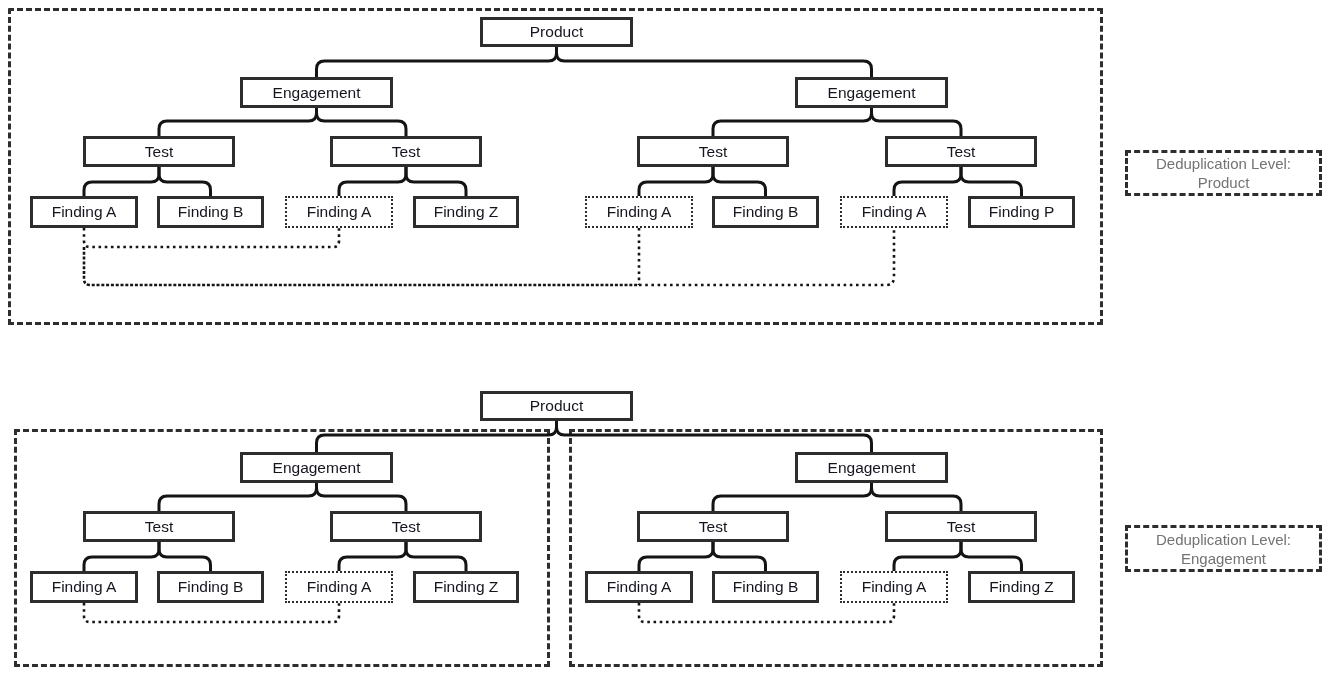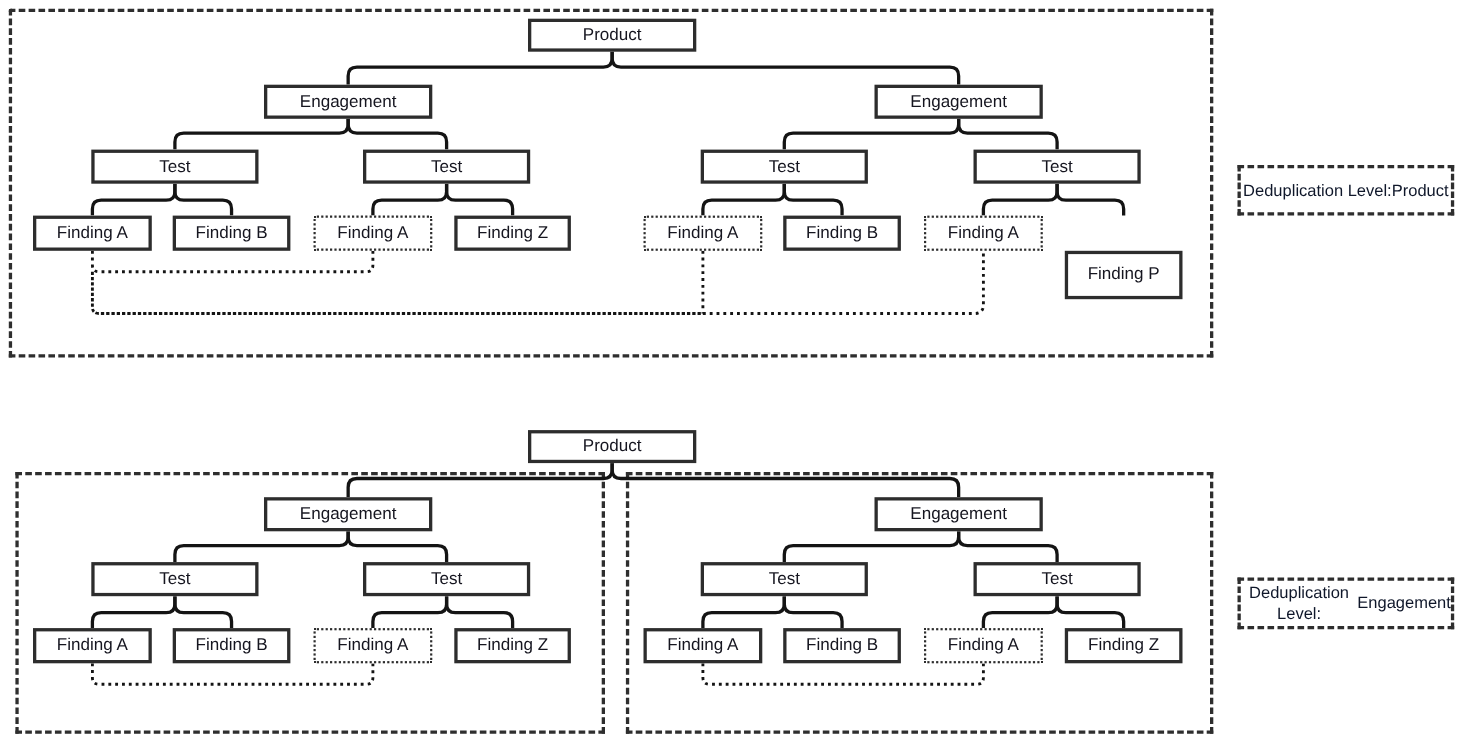--- a/index.html
+++ b/index.html
@@ -33,23 +33,23 @@
     z-index:3;
     white-space:nowrap;
   }
   .node.dup{
     border:2px dotted #2d2d2d;
   }
   .labelbox{
     position:absolute;
     box-sizing:border-box;
     border:3px dashed #2e2e2e;
-    display:flex;flex-direction:row;align-items:center;justify-content:center;
+    display:flex;flex-direction:column;align-items:center;justify-content:center;
     font-size:15px;line-height:19px;
-    color:#0f172a;
+    color:#737373;
     text-align:center;
     z-index:3;
     background:#ffffff;
   }
   path.tree{fill:none;stroke:#141414;stroke-width:3;}
   path.dup-link{fill:none;stroke:#141414;stroke-width:2.6;stroke-dasharray:2.6 3.6;}
   path.dup-link-dense{fill:none;stroke:#141414;stroke-width:2.6;stroke-dasharray:3 1.8;}
 </style>
 </head>
 <body>
@@ -123,21 +123,21 @@
   <div class="node" style="left:637px;top:136px;width:152px;height:31px;">Test</div>
   <div class="node" style="left:885px;top:136px;width:152px;height:31px;">Test</div>
 
   <div class="node" style="left:30px;top:196px;width:108px;height:32px;">Finding A</div>
   <div class="node" style="left:157px;top:196px;width:107px;height:32px;">Finding B</div>
   <div class="node dup" style="left:285px;top:196px;width:108px;height:32px;">Finding A</div>
   <div class="node" style="left:413px;top:196px;width:106px;height:32px;">Finding Z</div>
   <div class="node dup" style="left:585px;top:196px;width:108px;height:32px;">Finding A</div>
   <div class="node" style="left:712px;top:196px;width:107px;height:32px;">Finding B</div>
   <div class="node dup" style="left:840px;top:196px;width:108px;height:32px;">Finding A</div>
-  <div class="node" style="left:968px;top:196px;width:107px;height:44px;margin-top:32px;">Finding P</div>
+  <div class="node" style="left:968px;top:196px;width:107px;height:32px;">Finding P</div>
 
   <div class="labelbox" style="left:1125px;top:150px;width:197px;height:46px;">
     <span>Deduplication Level:</span>
     <span>Product</span>
   </div>
 
   <div class="node" style="left:480px;top:391px;width:153px;height:30px;">Product</div>
 
   <div class="node" style="left:240px;top:452px;width:153px;height:31px;">Engagement</div>
   <div class="node" style="left:795px;top:452px;width:153px;height:31px;">Engagement</div>

